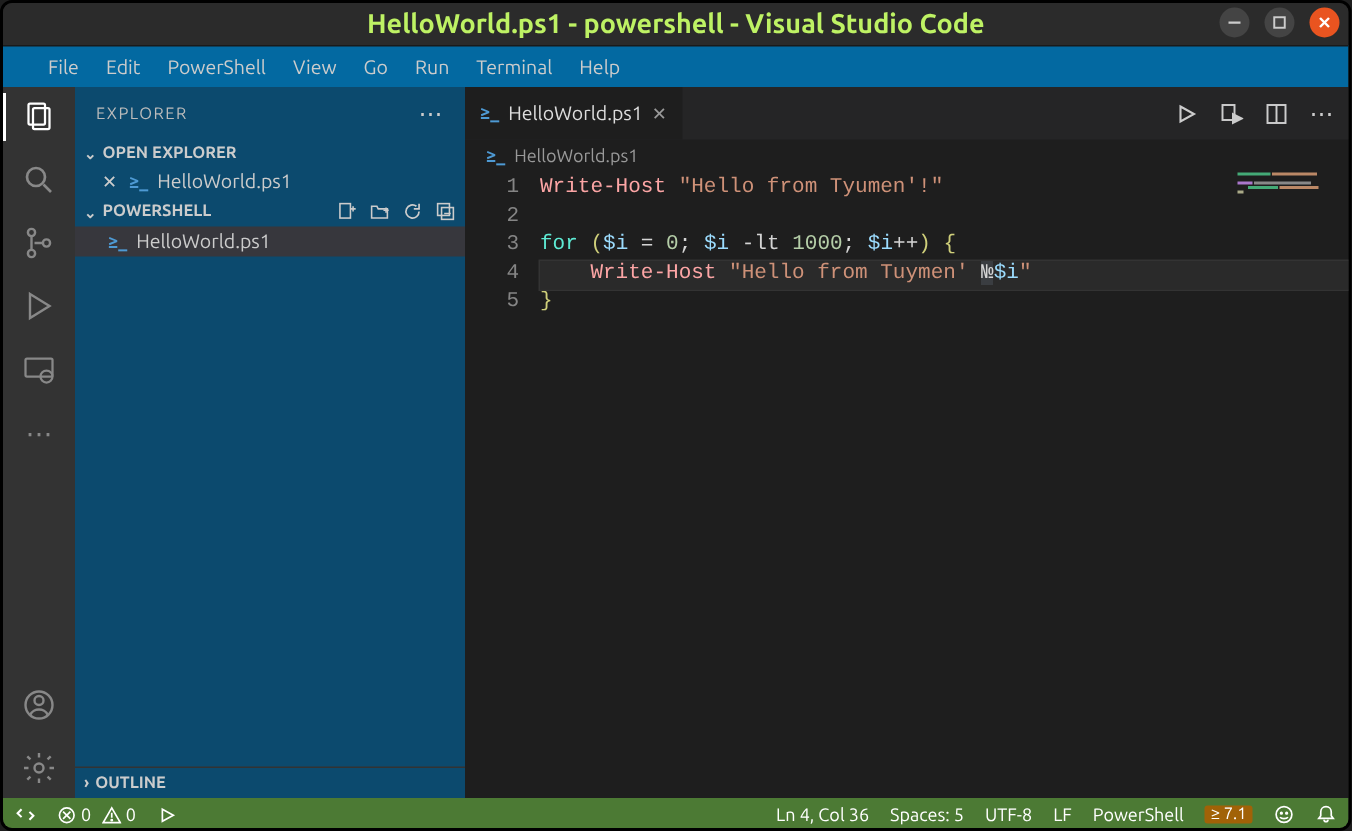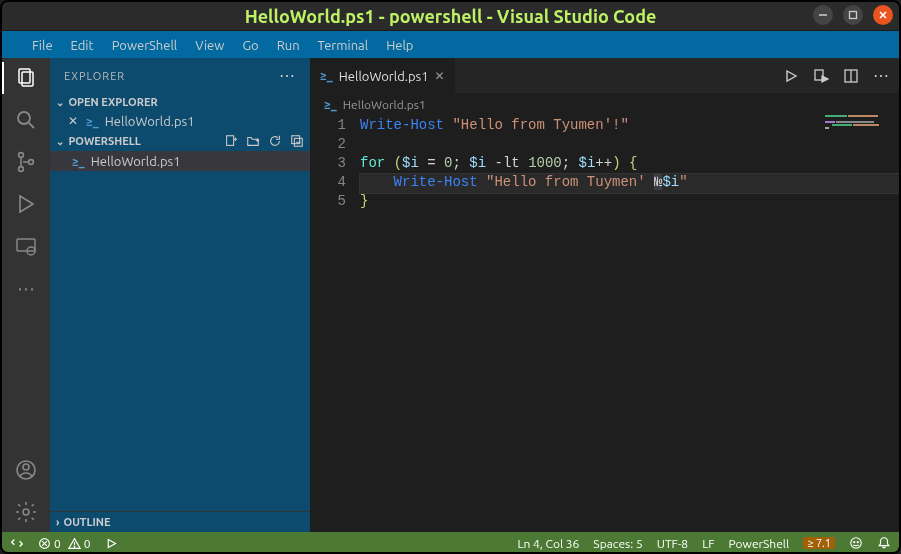--- a/index.html
+++ b/index.html
@@ -33,21 +33,21 @@
 .tab { background:#1e1e1e; display:flex; align-items:center; padding:0 10px; gap:6px; font-size:13px; color:#ddd; border-right:1px solid #252526; }
 .tab .x { color:#999; font-size:12px; }
 .tab-actions { margin-left:auto; display:flex; align-items:center; gap:14px; padding-right:10px; color:#ccc; }
 .breadcrumb { height:22px; display:flex; align-items:center; padding:0 14px; gap:6px; font-size:12px; color:#999; }
 .code-wrap { display:flex; flex:1; position:relative; }
 .gutter { width:50px; text-align:right; color:#858585; font-family: "Consolas","Courier New",monospace; font-size:14px; padding-top:2px; }
 .gutter div { height:19px; padding-right:14px; }
 .code { font-family: "Consolas","Courier New",monospace; font-size:14px; color:#d4d4d4; padding-top:2px; flex:1; }
 .code .line { height:19px; white-space:pre; }
 .line.cur { background:#2a2a2a; outline:1px solid #333; }
-.k-cmd { color:#3b82f6; }
+.k-cmd { color:#fca5a5; }
 .k-str { color:#ce9178; }
 .k-kw  { color:#5eead4; }
 .k-var { color:#9cdcfe; }
 .k-num { color:#b5cea8; }
 .k-op  { color:#d4d4d4; }
 .k-br  { color:#cfcf7a; }
 .highlight { background:#3a3d41; }
 .minimap { position:absolute; top:0; right:14px; width:60px; height:30px; }
 .mm-line { height:2px; margin-bottom:1px; display:flex; gap:1px; }
 .mm-seg { height:2px; }

